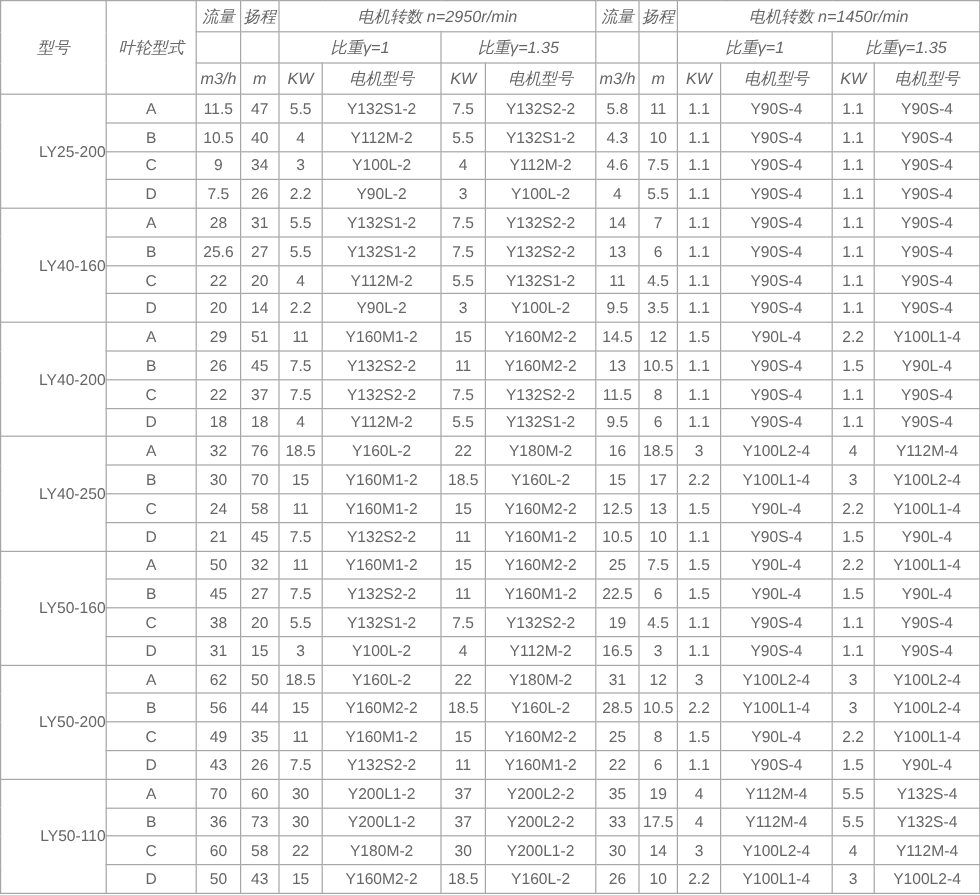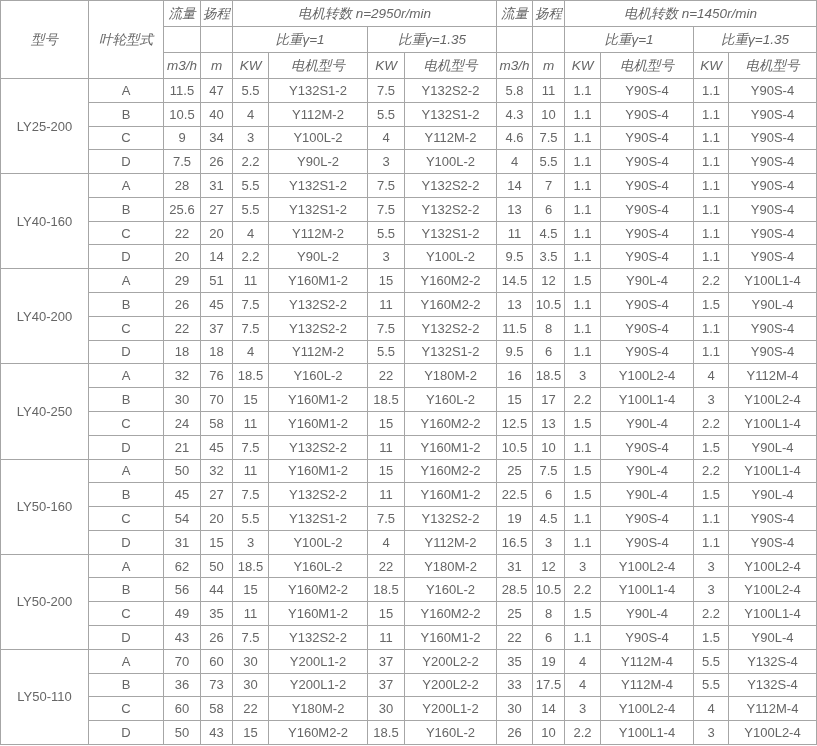--- a/index.html
+++ b/index.html
@@ -26,21 +26,21 @@
     vertical-align: middle;
     font-weight: normal;
     color: #666666;
     font-size: 13px;
     padding: 0;
     overflow: hidden;
     white-space: nowrap;
   }
   table.spec thead tr { height: 26px; }
   table.spec thead th { font-size: 13.5px; font-style: italic; }
-  table.spec td.model-cell { font-size: 13px; }
+  table.spec td.model-cell { font-size: 13px; text-align: right; }
 </style>
 </head>
 <body>
 
 <div class="page">
   <table class="spec">
     <colgroup>
       <col style="width:88px">
         <col style="width:75px">
       <col style="width:37px">
@@ -363,21 +363,21 @@
           <td>Y160M1-2</td>
           <td>22.5</td>
           <td>6</td>
           <td>1.5</td>
           <td>Y90L-4</td>
           <td>1.5</td>
           <td>Y90L-4</td>
         </tr>
         <tr>
           <td>C</td>
-          <td>54</td>
+          <td>38</td>
           <td>20</td>
           <td>5.5</td>
           <td>Y132S1-2</td>
           <td>7.5</td>
           <td>Y132S2-2</td>
           <td>19</td>
           <td>4.5</td>
           <td>1.1</td>
           <td>Y90S-4</td>
           <td>1.1</td>

